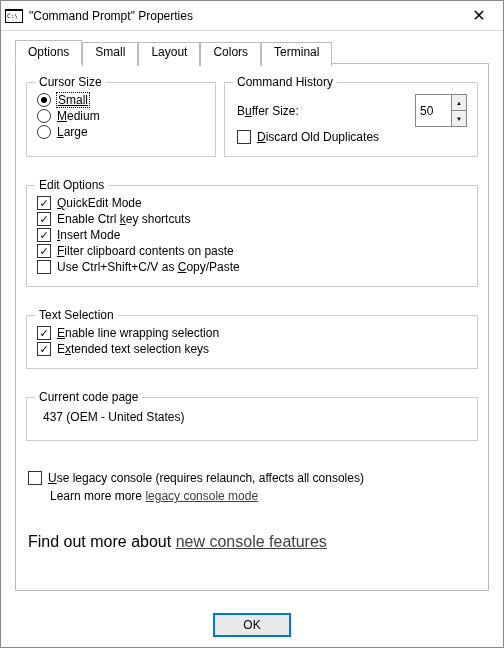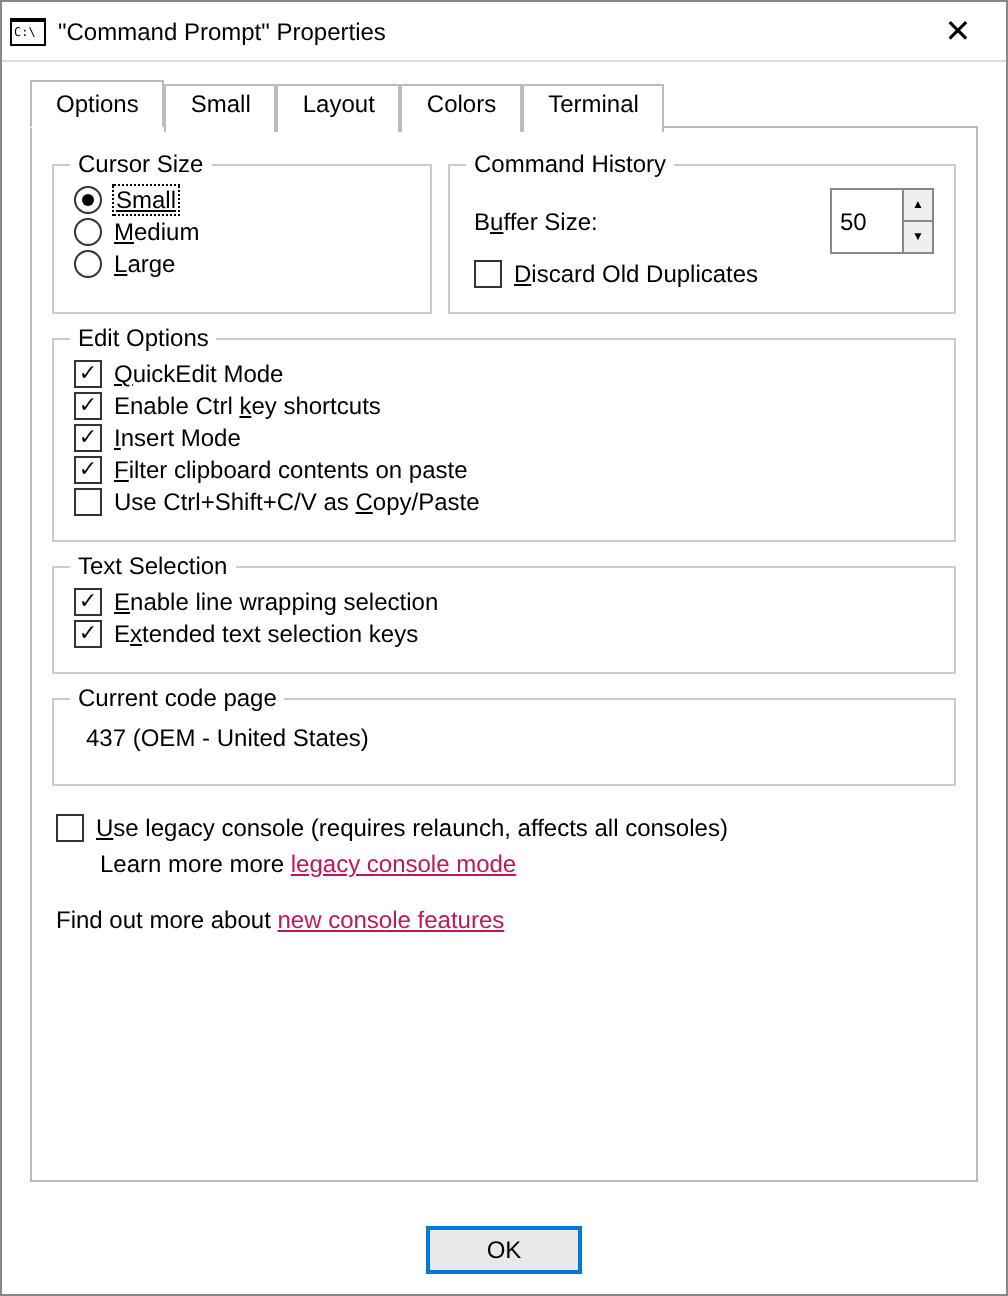--- a/index.html
+++ b/index.html
@@ -76,21 +76,21 @@
   top: 2px;
   padding-top: 2px;
   padding-bottom: 2px;
 }
 .panel {
   border: 1px solid #bcbcbc;
   padding: 12px 10px 8px 10px;
   flex: 1;
   display: flex;
   flex-direction: column;
-  gap: 6px;
+  gap: 22px;
 }
 .row-top {
   display: flex;
   gap: 8px;
 }
 .groupbox {
   border: 1px solid #ccc;
   padding: 8px 10px 10px 10px;
   position: relative;
   margin-top: 6px;
@@ -177,23 +177,23 @@
 .spin-btns div:first-child { border-bottom: 1px solid #888; }
 .tight { margin-top: 2px; }
 .codepage-val {
   padding: 4px 6px 6px 6px;
   font-size: 12px;
 }
 .legacy-block {
   margin: 6px 2px 0 2px;
 }
 .legacy-block .check-row { margin-bottom: 4px; }
-.link { color: #be185d; text-decoration: underline; cursor: pointer; }
+.link { color: #404040; text-decoration: underline; cursor: pointer; }
 .sub-indent { margin-left: 22px; font-size: 12px; }
-.findout { margin: 8px 2px 0 2px; font-size: 12px; }
+.findout { margin: 8px 2px 0 2px; font-size: 16px; }
 .buttons {
   display: flex;
   justify-content: center;
   gap: 0;
   padding: 10px 14px;
 }
 .btn {
   min-width: 78px;
   height: 24px;
   border: 1px solid #999;

